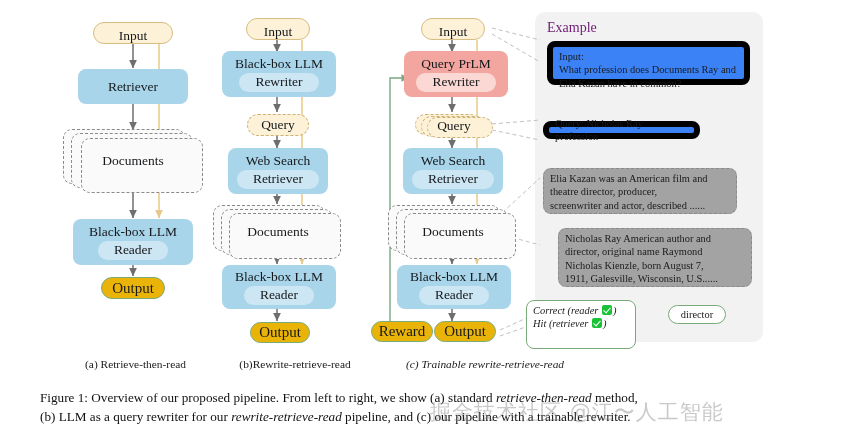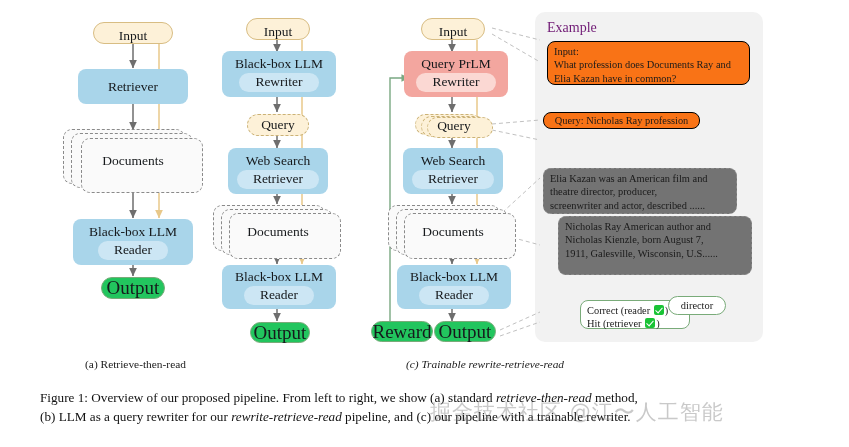--- a/index.html
+++ b/index.html
@@ -39,22 +39,22 @@
     background:#f3a69f;border:none;border-radius:8px;
     font-size:13.5px;color:#15181b;
   }
   .inner-pill{
     margin-top:2px;
     background:#cce6f4;border-radius:999px;
     padding:0px 16px;font-size:13.5px;line-height:1.35;
   }
   .inner-pill.red{background:#fbd8d3;}
   .n-green{
-    background:#22c55e;border:1px solid #79ab79;
-    border-radius:999px;font-size:19px;color:#16191c;
+    background:#eab308;border:1px solid #79ab79;
+    border-radius:999px;font-size:15px;color:#16191c;
   }
 
   
   .docs{position:absolute;}
   .docs .layer{
     position:absolute;box-sizing:border-box;
     border:1.4px dashed #8a8a8a;border-radius:9px;background:#fafafa;
   }
   .docs .lbl{
     position:absolute;left:0;right:0;top:50%;
@@ -75,28 +75,28 @@
 
   
   .panel{
     position:absolute;background:#f2f2f2;border-radius:10px;
   }
   .panel-title{
     position:absolute;font-size:14px;color:#701a75;
   }
   .ex-box{
     position:absolute;box-sizing:border-box;
-    background:#f97316;border:1px solid #000000;border-radius:8px;
+    background:#3b82f6;border:6px solid #000000;border-radius:8px;
     font-size:10.4px;line-height:1.28;color:#1a1a1a;
     padding:3px 6px;
     font-family:"Liberation Serif","DejaVu Serif",serif;
   }
-  .ex-box.dash{border:1px dashed #8a8a8a;background:#737373;}
+  .ex-box.dash{border:1px dashed #8a8a8a;background:#a3a3a3;}
   .ex-box.green{border:1px solid #79ab79;background:#ffffff;}
-  .ex-box.center{display:flex;align-items:center;justify-content:center;}
+  .ex-box.center{display:flex;align-items:center;justify-content:center;margin-top:9px;}
 
   .chk{
     display:inline-block;width:10px;height:10px;
     background:#19c335;border-radius:2px;
     position:relative;vertical-align:-1px;margin:0 1px;
   }
   .chk:after{
     content:"";position:absolute;left:3px;top:1px;
     width:3px;height:6px;border:solid #ffffff;
     border-width:0 1.6px 1.6px 0;transform:rotate(42deg);
@@ -308,40 +308,42 @@
     <span>Query: Nicholas Ray profession</span>
   </div>
 
 
   <div class="ex-box dash" style="left:543px;top:168px;width:194px;height:46px;">
     <div>Elia Kazan was an American film and</div>
     <div>theatre director, producer,</div>
     <div>screenwriter and actor, described  ......</div>
   </div>
 
-  <div class="ex-box dash" style="left:558px;top:216px;width:194px;height:59px;">
+  <div class="ex-box dash" style="left:558px;top:228px;width:194px;height:59px;">
     <div>Nicholas Ray American author and</div>
+    <div>director, original name Raymond</div>
     <div>Nicholas Kienzle, born August 7,</div>
     <div>1911, Galesville, Wisconsin, U.S......</div>
   </div>
 
-  <div class="ex-box green" style="left:580px;top:300px;width:110px;height:29px;">
+  <div class="ex-box green" style="left:526px;top:300px;width:110px;height:49px;font-style:italic;">
     <div>
       <span>Correct (reader </span><span class="chk"></span><span>)</span>
     </div>
     <div>
       <span>Hit (retriever </span><span class="chk"></span><span>)</span>
     </div>
   </div>
 
   <div class="ex-box green center" style="left:668px;top:296px;width:58px;height:19px;border-radius:999px;">
     <span>director</span>
   </div>
 
   <div class="subcap" style="left:48px;top:358px;width:175px;">(a) Retrieve-then-read</div>
+  <div class="subcap" style="left:205px;top:358px;width:180px;">(b)Rewrite-retrieve-read</div>
   <div class="subcap" style="left:375px;top:358px;width:220px;font-style:italic;">(c) Trainable rewrite-retrieve-read</div>
 
   <div class="figcap" style="left:40px;top:389px;width:775px;">
     <span>Figure 1:  Overview of our proposed pipeline. From left to right, we show (a) standard </span><i>retrieve-then-read</i><span> method,</span><br>
     <span>(b) LLM as a query rewriter for our </span><i>rewrite-retrieve-read</i><span> pipeline, and (c) our pipeline with a trainable rewriter.</span>
   </div>
 
   <div class="watermark">掘金技术社区 @江〜人工智能</div>
 
 </div>

